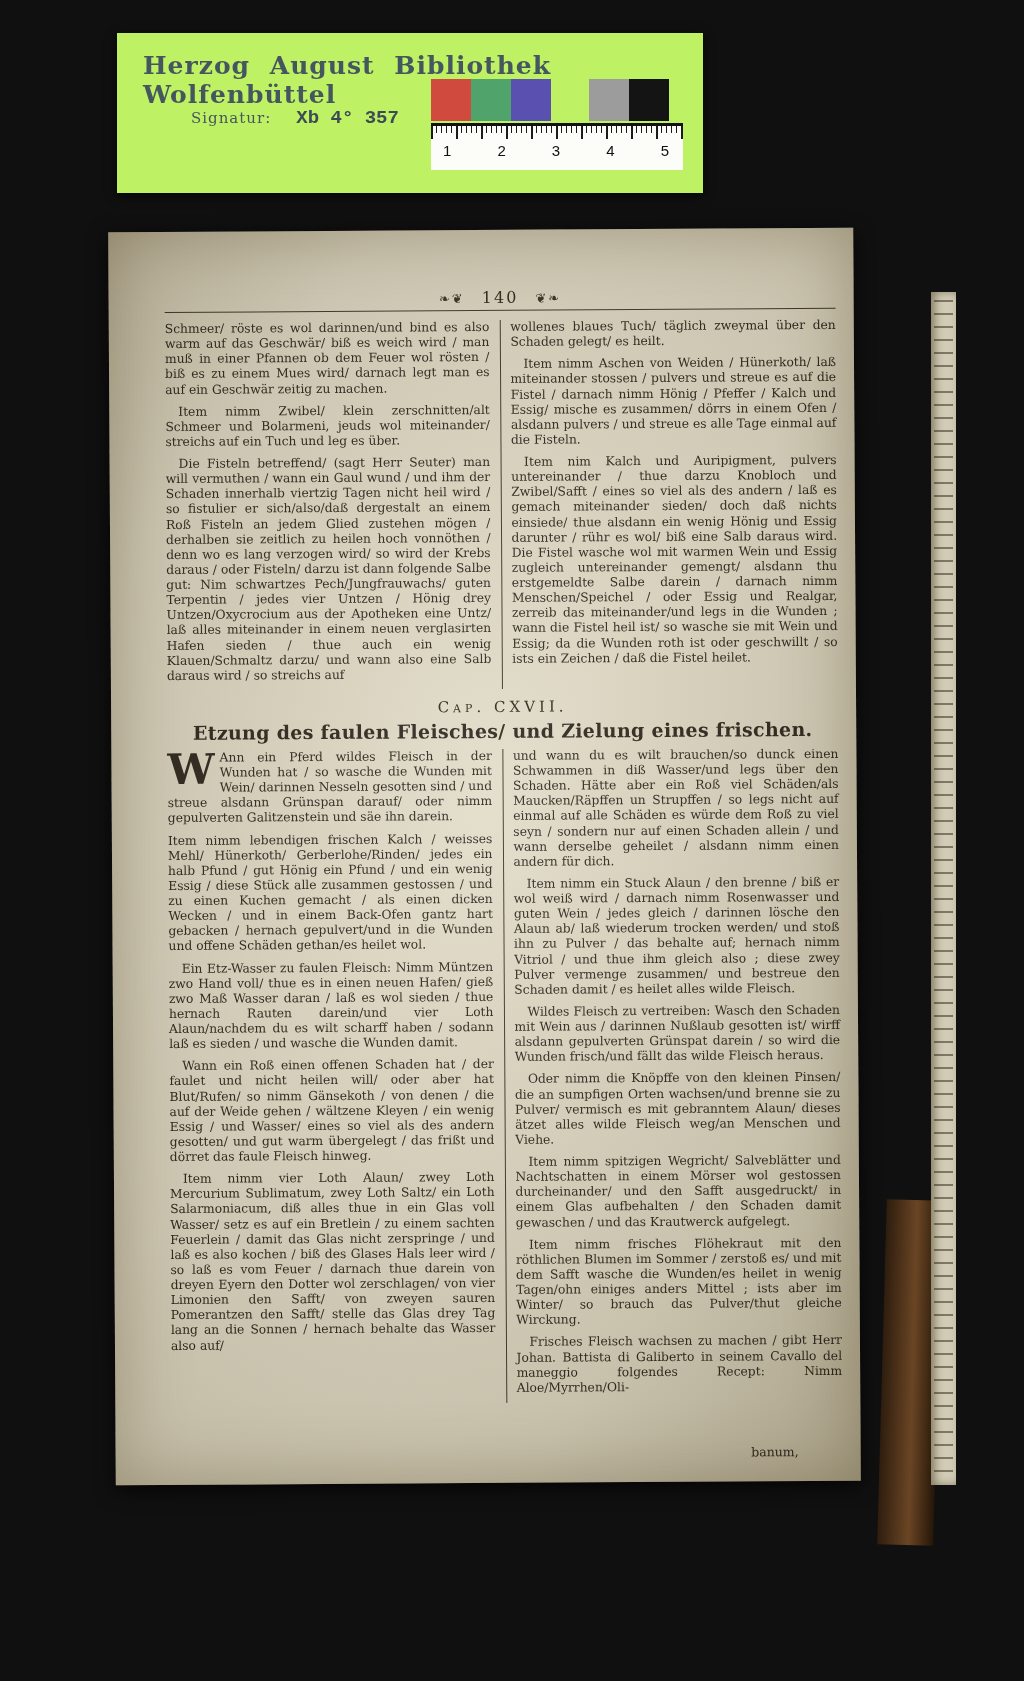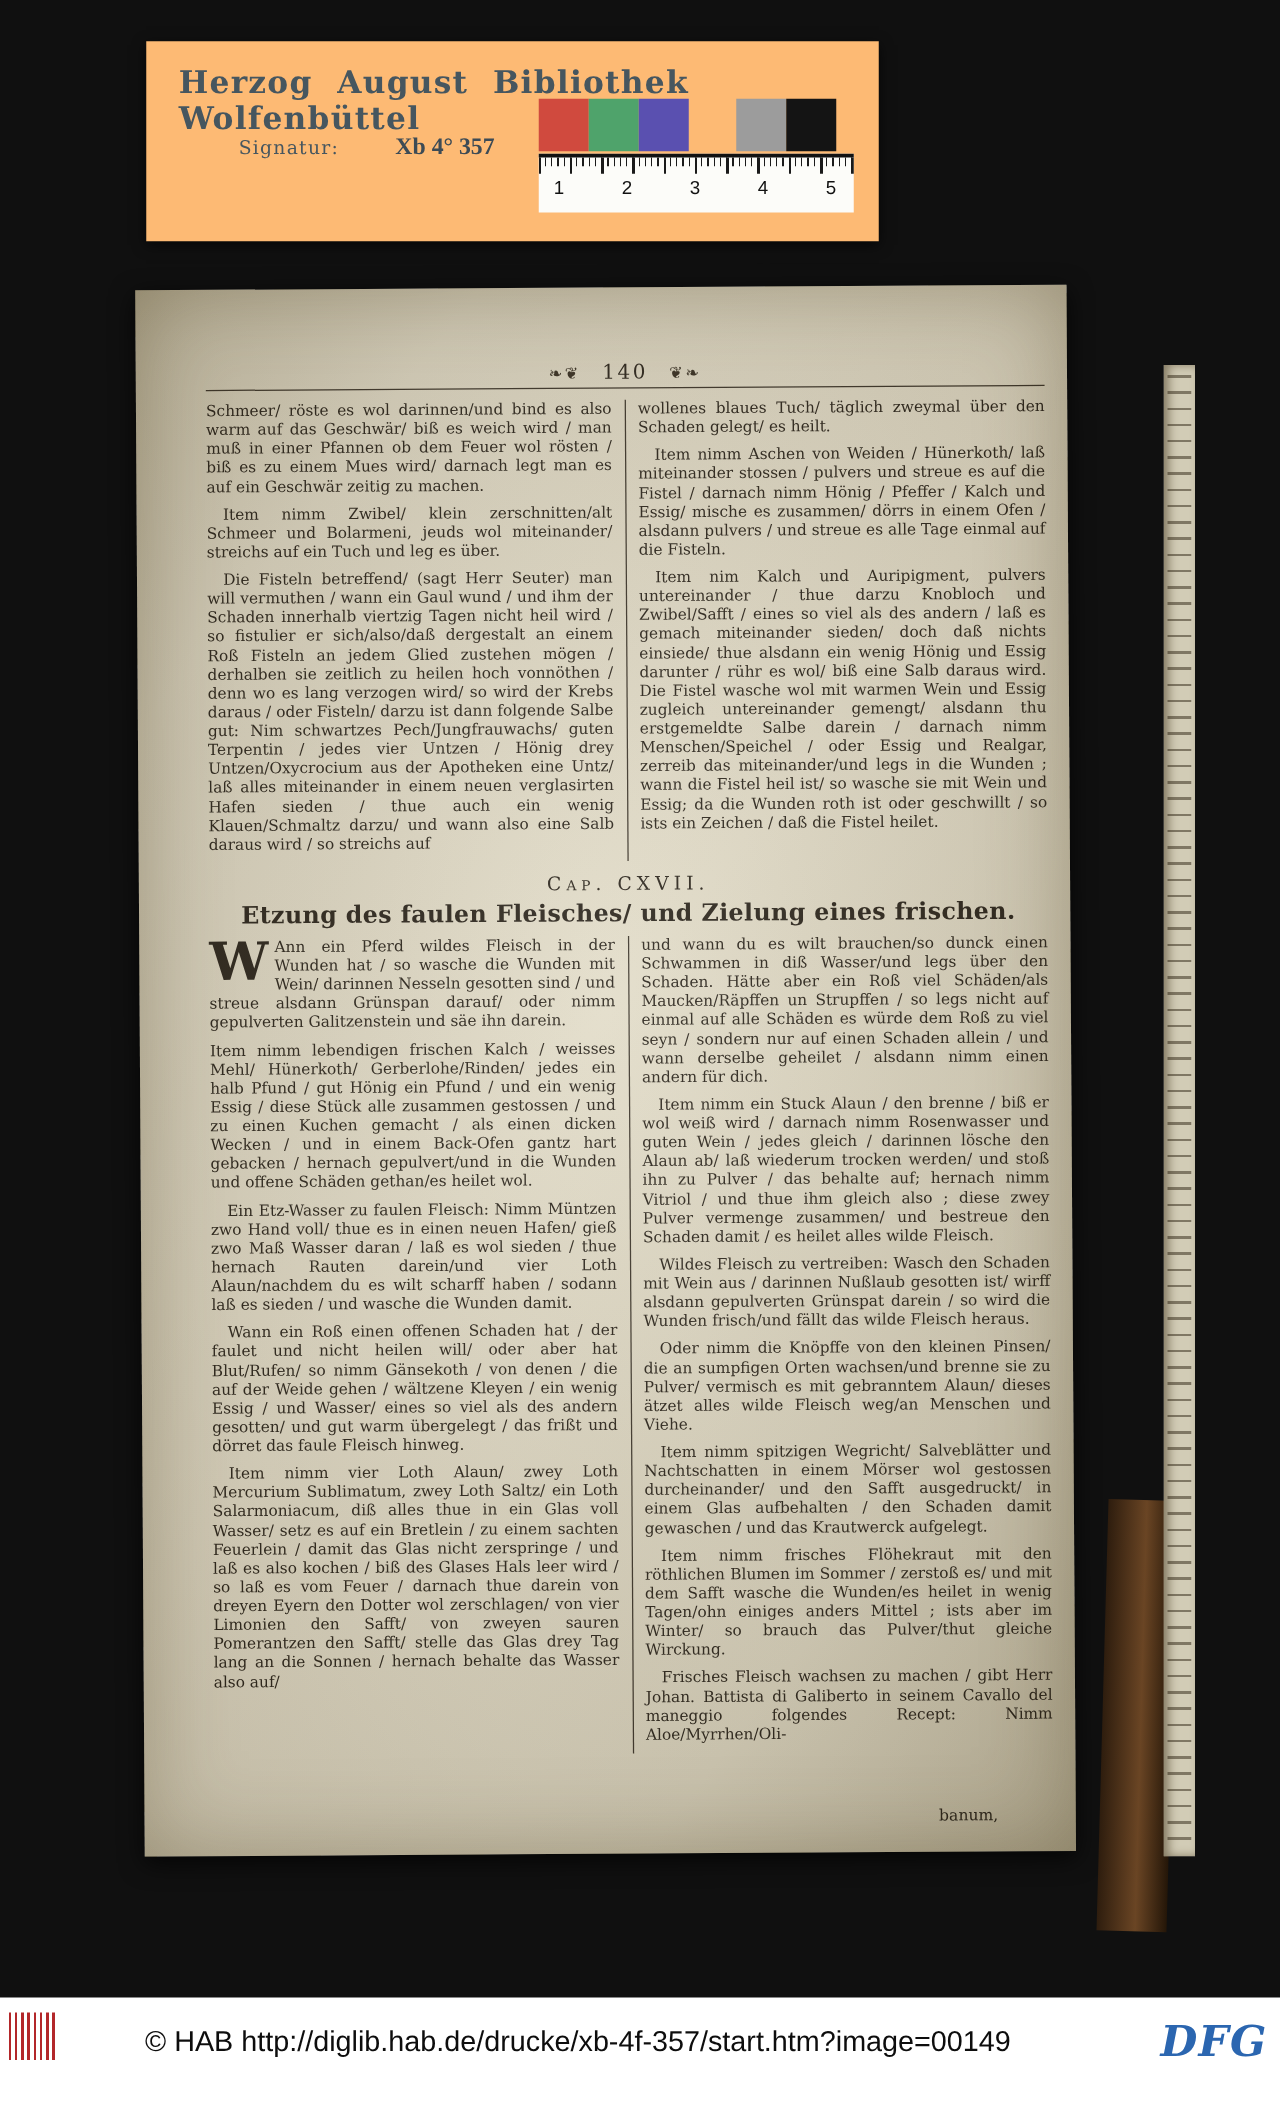--- a/index.html
+++ b/index.html
@@ -1,25 +1,25 @@
 <!DOCTYPE html>
 <html><head>
 <meta charset="utf-8">
 <style>
   html,body{margin:0;padding:0;background:#0b0b0b;}
   #screen{position:relative;width:1024px;height:1681px;background:#101010;overflow:hidden;
           font-family:"DejaVu Serif",serif;}
   
   .label-card{position:absolute;left:117px;top:33px;width:586px;height:160px;
-              background:#fdba74;box-shadow:0 3px 10px rgba(0,0,0,.65);}
+              background:#bef264;box-shadow:0 3px 10px rgba(0,0,0,.65);}
   .card-title{position:absolute;left:26px;top:18px;font-size:25px;font-weight:bold;
               color:#46565f;letter-spacing:1px;word-spacing:10px;}
   .sig-row{position:absolute;left:26px;top:74px;color:#46565f;}
   .sig-label{font-size:15px;letter-spacing:1px;margin-left:48px;}
-  .sig-value{font-size:19px;font-weight:bold;margin-left:40px;font-family:Liberation Serif, serif;color:#3d4b55;}
+  .sig-value{font-size:19px;font-weight:bold;margin-left:20px;font-family:Liberation Mono, monospace;color:#3d4b55;}
   .patches{position:absolute;left:314px;top:46px;height:42px;}
   .patch{position:absolute;top:0;width:40px;height:42px;}
   .ruler{position:absolute;left:314px;top:90px;width:252px;height:44px;background:#fcfcf9;
          border-top:3px solid #121212;}
   .ruler-ticks{height:13px;
       background-image:
         repeating-linear-gradient(90deg,#1a1a1a 0 1px,transparent 1px 5px),
         repeating-linear-gradient(90deg,#1a1a1a 0 2px,transparent 2px 25px);
       background-size:100% 7px,100% 13px;background-repeat:no-repeat;}
   .ruler-nums{display:flex;justify-content:space-between;width:226px;margin:3px 0 0 12px;
@@ -139,19 +139,14 @@
           <p class="par">Frisches Fleisch wachsen zu machen / gibt Herr Johan. Battista di Galiberto in seinem Cavallo del maneggio folgendes Recept: Nimm Aloe/Myrrhen/Oli-</p>
         </div>
     </div>
 
     <div class="catchword">banum,</div>
   </div>
 
   <div class="book-edge"></div>
   <div class="edge-sliver"></div>
 
-  <div class="footer">
-    <div class="barcode"></div>
-    <div class="copyright">© HAB http://diglib.hab.de/drucke/xb-4f-357/start.htm?image=00149</div>
-    <div class="dfg" style="color: rgb(43, 102, 176);">DFG</div>
-  </div>
 
 </div>
 
 </body></html>

